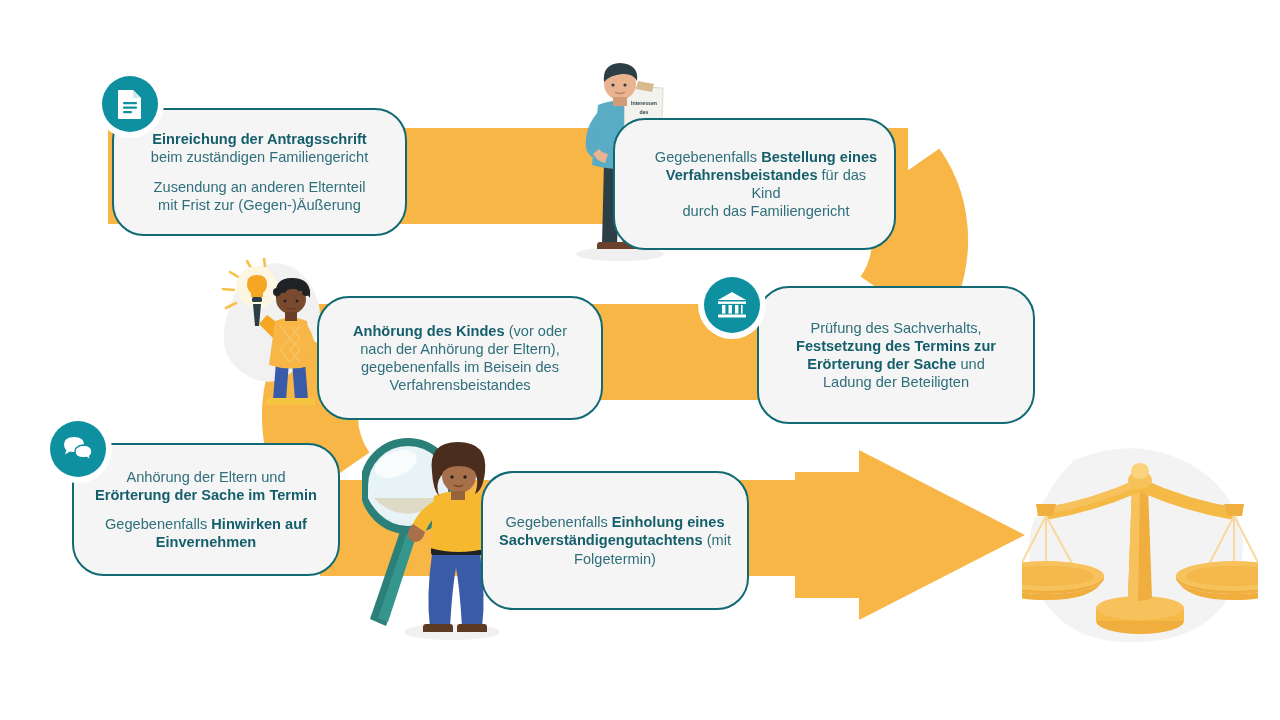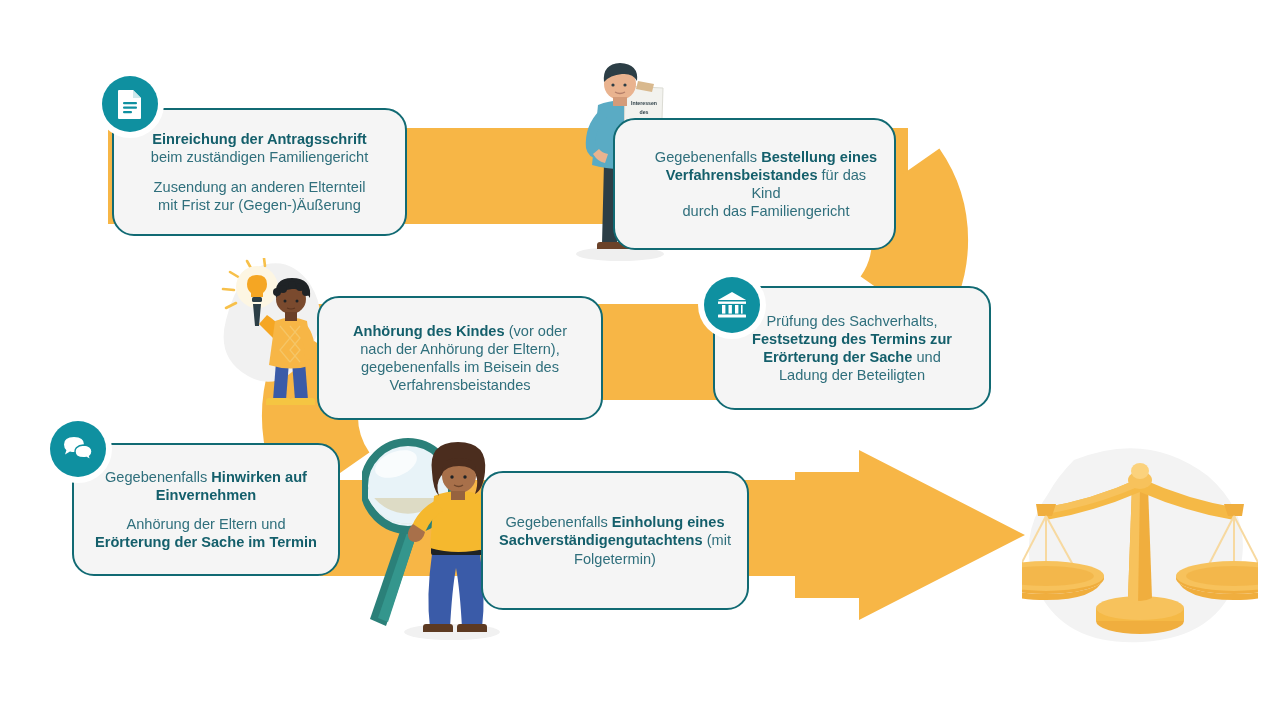--- a/index.html
+++ b/index.html
@@ -12,35 +12,35 @@
   #ribbon-layer { z-index:1; }
   #illus-layer  { z-index:3; }
   #box-layer    { z-index:4; }
   #icon-layer   { z-index:6; }
 
   
   .node {
     position:absolute;
     background:#f5f5f5;
     border:2.5px solid #116a73;
-    border-radius:22px;
+    border-radius:32px;
     display:flex; flex-direction:column;
     align-items:center; justify-content:center;
     text-align:center;
     color:#2f6f7c;
     padding:10px 14px;
   }
   .node p { line-height:1.24; font-size:14.6px; color:#2f6f7c; }
   .node p + p { margin-top:11px; }
   .node b { font-weight:bold; color:#145f6b; }
 
   #node1 { left:112px; top:108px;  width:295px; height:128px; }
   #node2 { left:613px; top:118px;  width:283px; height:132px;padding-left:37px; }
   #node3 { left:317px; top:296px;  width:286px; height:124px; }
-  #node4 { left:713px; top:286px;  width:278px; height:124px; }
+  #node4 { left:757px; top:286px;  width:278px; height:138px; }
   #node5 { left:72px;  top:443px;  width:268px; height:133px; }
   #node6 { left:481px; top:471px;  width:268px; height:139px; }
 
   
   .badge {
     position:absolute;
     width:56px; height:56px; border-radius:50%;
     background:#0f90a0;
     display:flex; align-items:center; justify-content:center;
     box-shadow:0 0 0 6px #ffffff;
@@ -270,22 +270,22 @@
 
     <div class="node" id="node3">
       <p><b>Anhörung des Kindes</b> (vor oder<br>nach der Anhörung der Eltern),<br>gegebenenfalls im Beisein des<br>Verfahrensbeistandes</p>
     </div>
 
     <div class="node" id="node4">
       <p>Prüfung des Sachverhalts,<br><b>Festsetzung des Termins zur<br>Erörterung der Sache</b> und<br>Ladung der Beteiligten</p>
     </div>
 
     <div class="node" id="node5">
+      <p>Anhörung der Eltern und<br><b>Erörterung der Sache im Termin</b></p>
       <p>Gegebenenfalls <b>Hinwirken auf<br>Einvernehmen</b></p>
-      <p>Anhörung der Eltern und<br><b>Erörterung der Sache im Termin</b></p>
     </div>
 
     <div class="node" id="node6">
       <p>Gegebenenfalls <b>Einholung eines<br>Sachverständigengutachtens</b> (mit<br>Folgetermin)</p>
     </div>
   </div>
 
   <div id="icon-layer" class="layer">
 
     <div class="badge" id="badge1">

